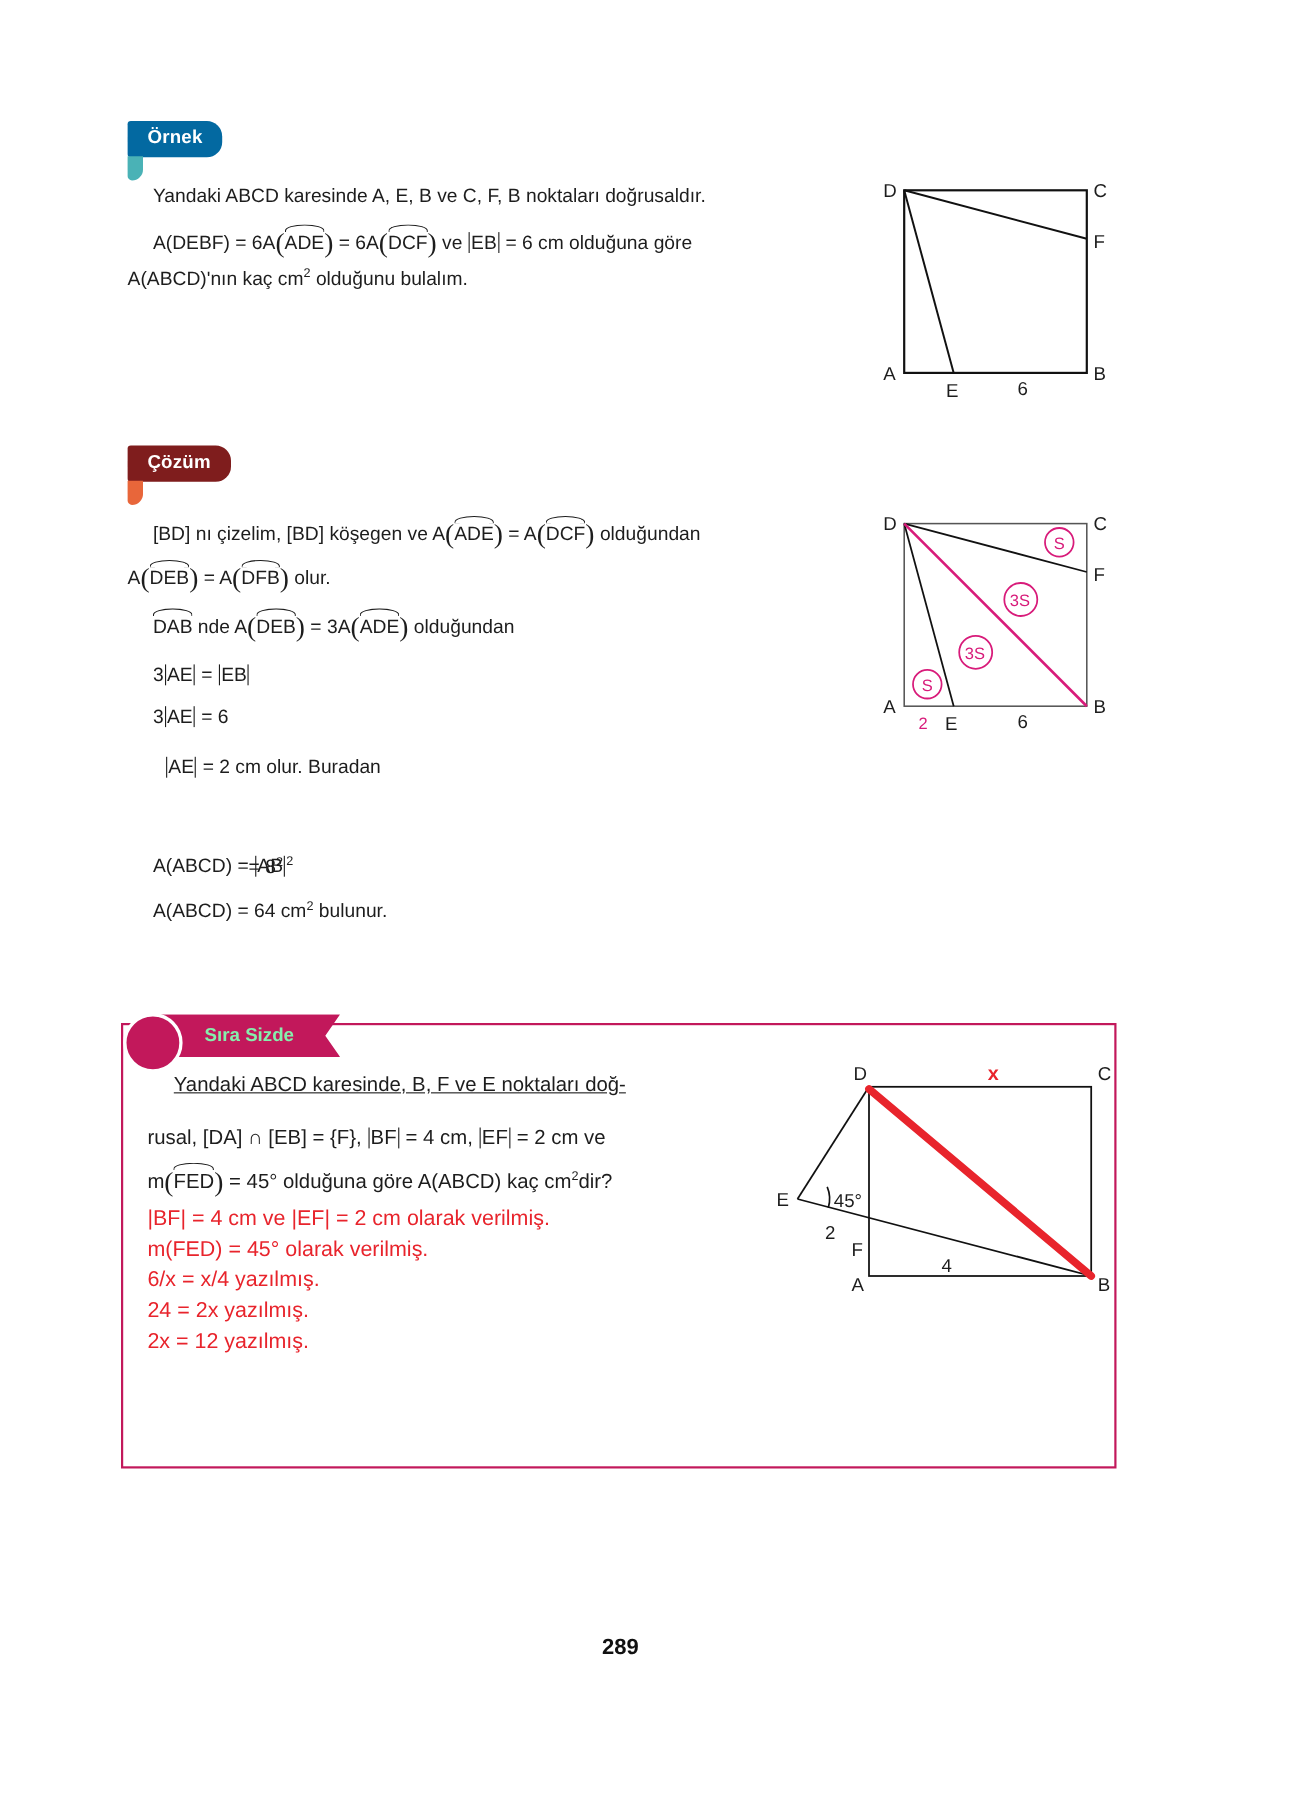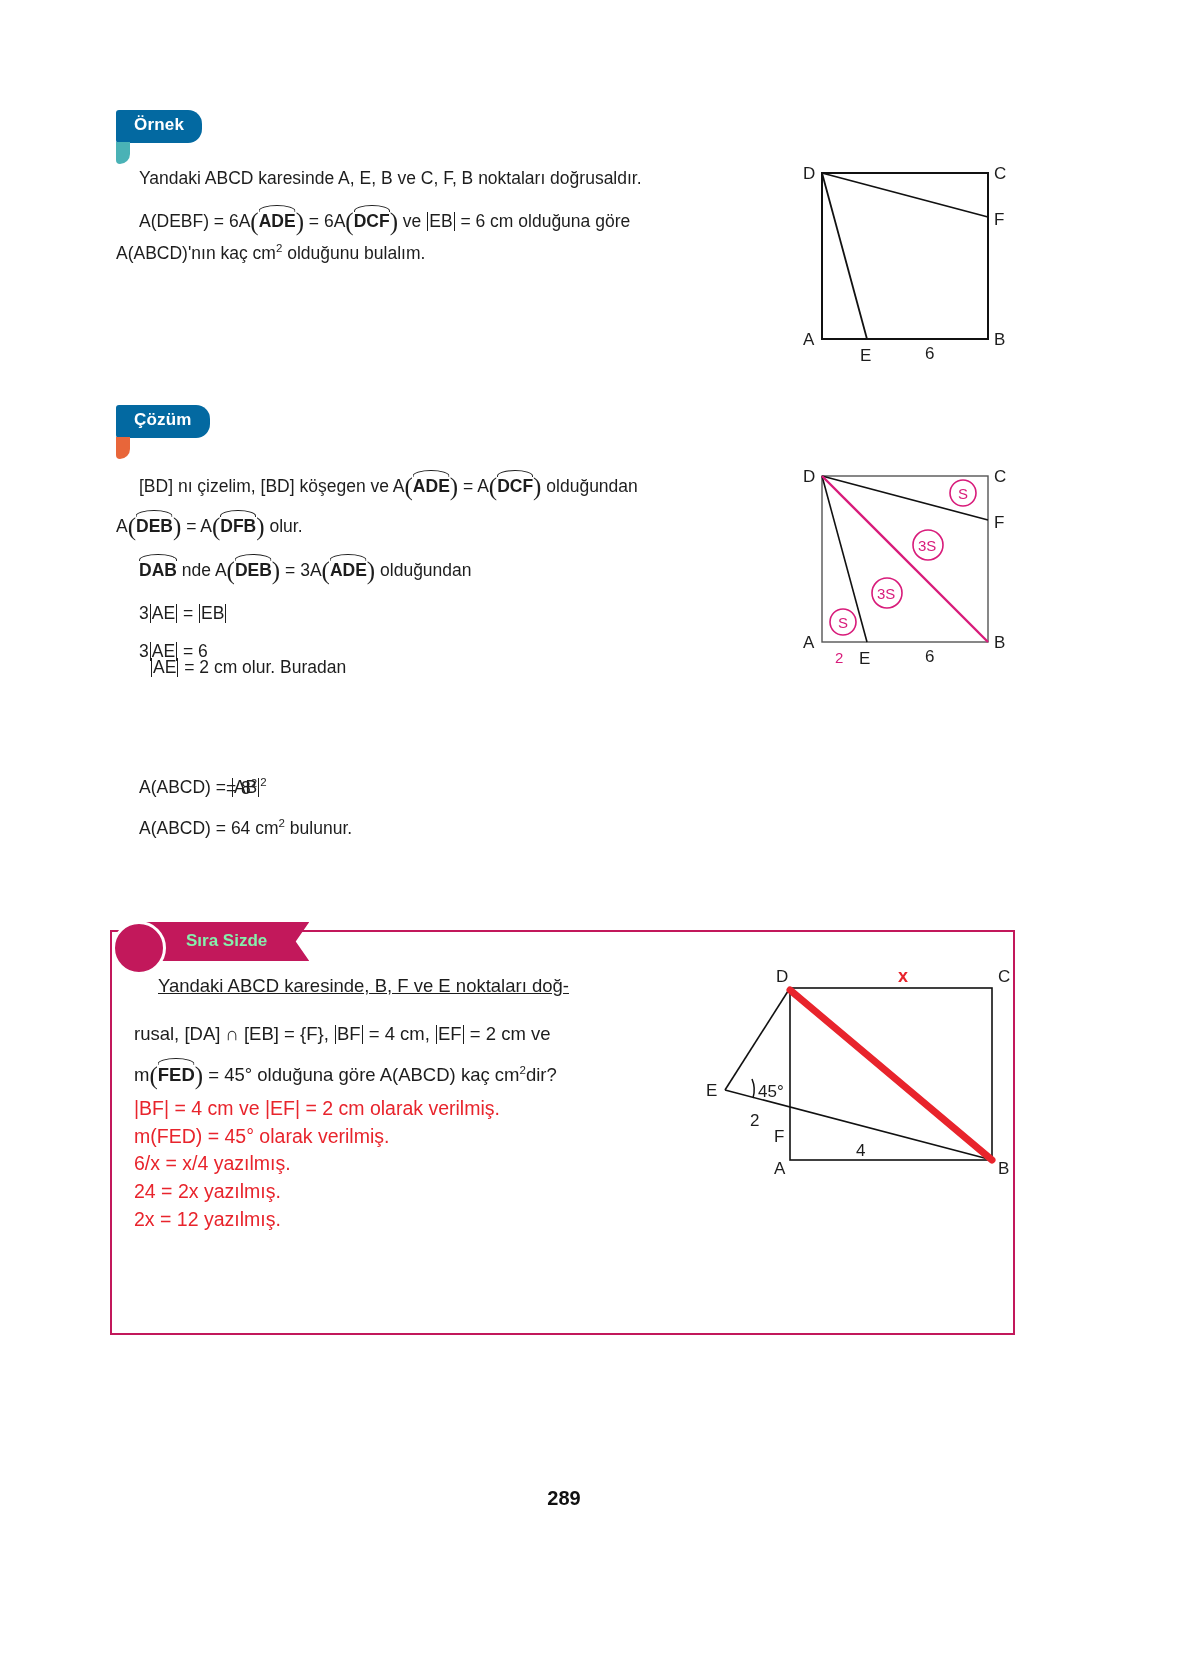--- a/index.html
+++ b/index.html
@@ -12,33 +12,33 @@
 
   
   .tag{
     position:absolute;display:inline-block;
     color:#ffffff;font-weight:bold;letter-spacing:.2px;
     padding:6px 18px 8px 18px;
     font-size:17px;line-height:1.1;
     border-radius:3px 14px 14px 3px;
   }
   .tag.teal{background:#0369a1;}
-  .tag.orange{background:#0369a1;}
+  .tag.orange{background:#7f1d1d;}
   .tag-tail{
     position:absolute;width:14px;height:22px;
   }
   .tag-tail.teal{background:#4ab2b6;border-radius:0 0 10px 4px;}
   .tag-tail.orange{background:#e8663a;border-radius:0 0 10px 4px;}
 
   
   .txt{position:absolute;font-size:17.5px;line-height:1.55;color:#1d1d1d;white-space:nowrap;}
   .sup{font-size:11.5px;vertical-align:super;}
 
   
-  .hat{position:relative;display:inline-block;padding-top:2px;font-weight:bold;}
+  .hat{position:relative;display:inline-block;padding-top:2px;}
   .hat>.hatline{
     position:absolute;left:50%;top:-1px;transform:translateX(-50%);
     width:100%;height:7px;
     border-top:1.6px solid #1d1d1d;
     border-left:1.6px solid #1d1d1d;
     border-right:1.6px solid #1d1d1d;
     border-radius:60% 60% 0 0/100% 100% 0 0;
     box-sizing:border-box;
   }
   .bigpar{font-size:25px;vertical-align:-3px;font-family:"Liberation Serif",serif;}
@@ -139,21 +139,21 @@
     <span>3</span><span class="bar"></span><span>AE</span><span class="bar"></span>
     <span>=</span>
     <span class="bar"></span><span>EB</span><span class="bar"></span>
   </div>
 
   <div class="txt" style="left:139px;top:638px;">
     <span>3</span><span class="bar"></span><span>AE</span><span class="bar"></span>
     <span>= 6</span>
   </div>
 
-  <div class="txt" style="left:150px;top:654px;">
+  <div class="txt" style="left:150px;top:684px;">
     <span class="bar"></span><span>AE</span><span class="bar"></span>
     <span>= 2 cm olur. Buradan</span>
   </div>
 
   <div class="txt" style="left:139px;top:733px;margin-top:41px;">
     <span>A(ABCD) =</span>
     <span class="bar"></span><span>AB</span><span class="bar"></span><span class="sup">2</span>
   </div>
 
   <div class="txt" style="left:226px;top:775px;">

